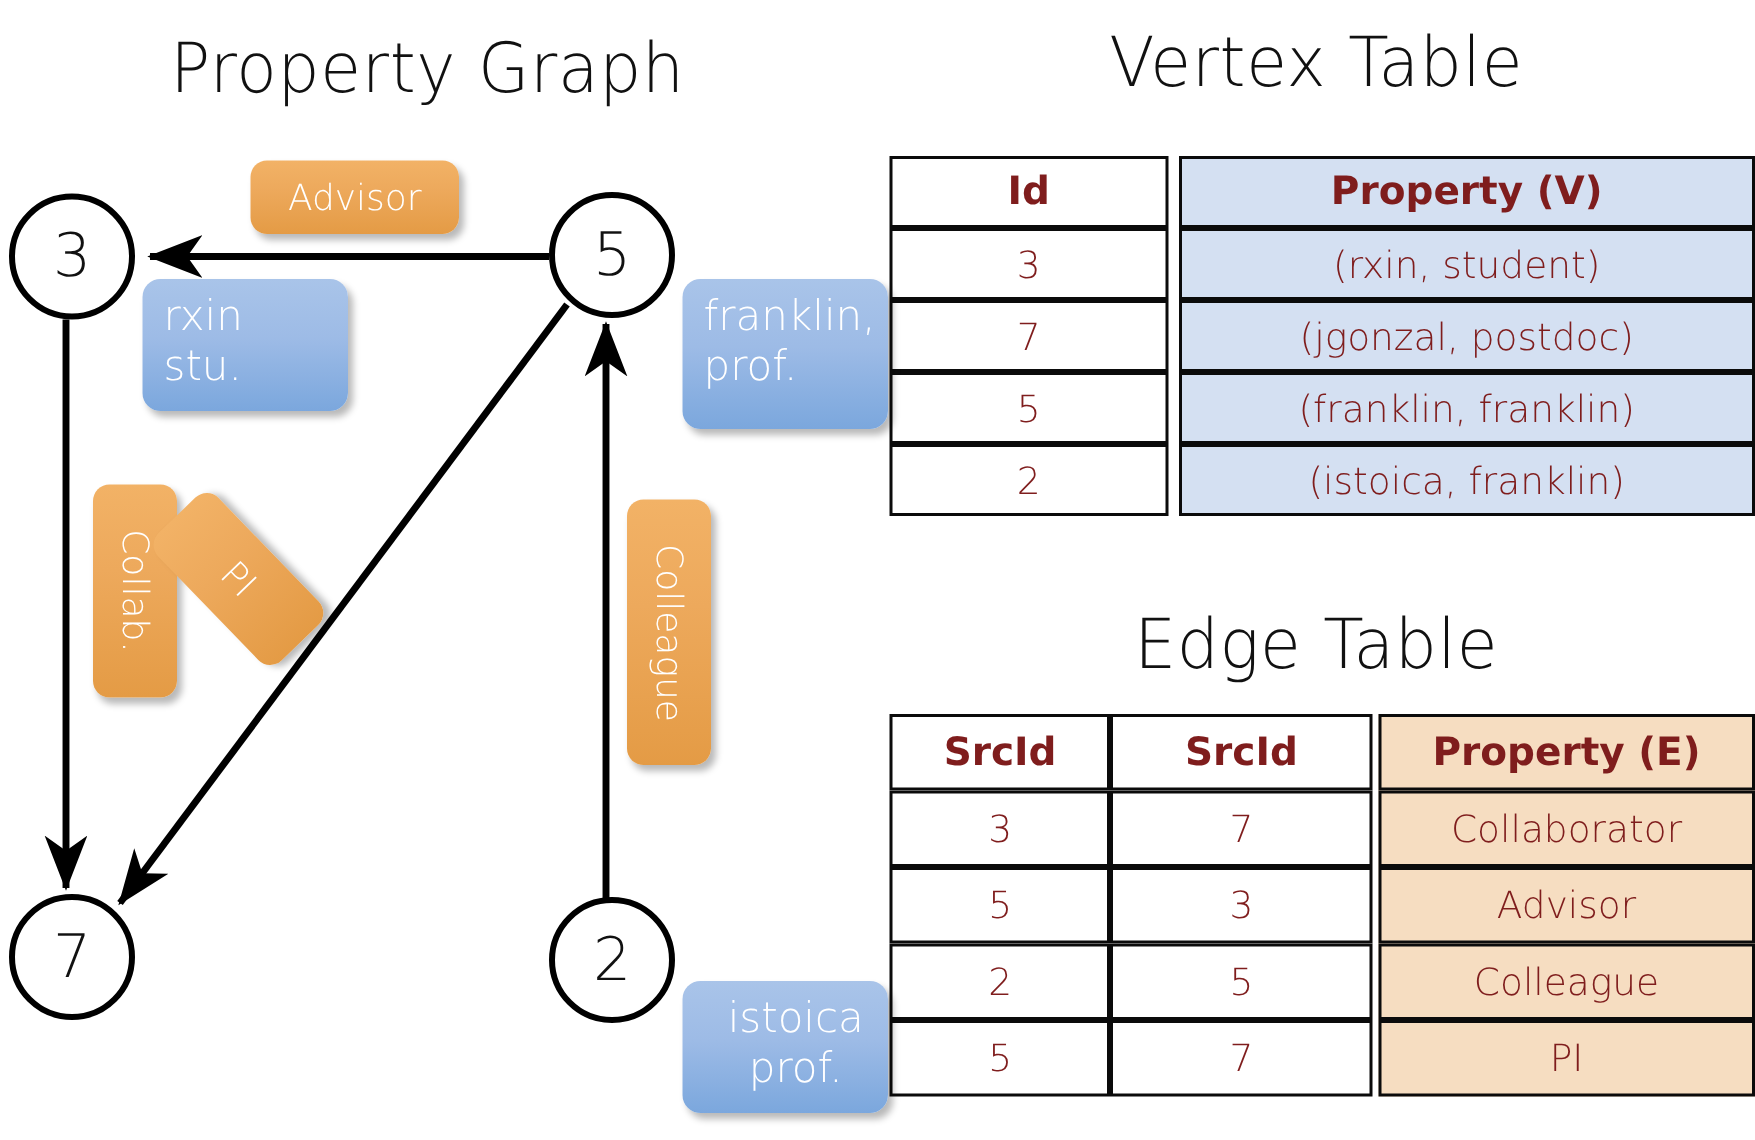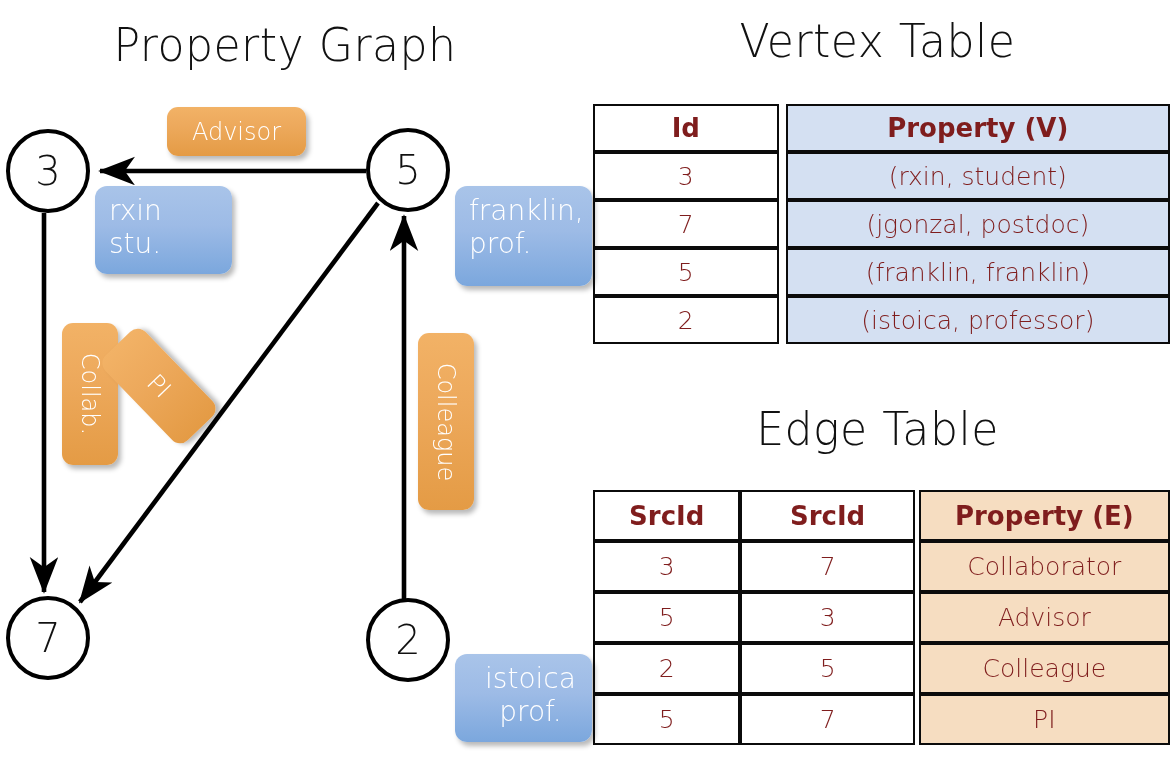--- a/index.html
+++ b/index.html
@@ -102,21 +102,21 @@
   
   #vertex-table{left:593px;top:104px;}
   #vertex-table td.idcol,#vertex-table th.idcol{width:186px;height:48px;}
   #vertex-table td.propcol,#vertex-table th.propcol{
     width:385px;height:48px;background:#d4e0f2;margin-left:16px;
   }
   #vertex-table th.propcol{background:#d4e0f2;}
   #vertex-table .spacer{border:none;background:transparent;width:7px;padding:0;}
 
   
-  #edge-table{left:593px;top:490px;}
+  #edge-table{left:593px;top:476px;}
   #edge-table td.srccol,#edge-table th.srccol{width:148px;height:51px;}
   #edge-table td.dstcol,#edge-table th.dstcol{width:175px;height:51px;}
   #edge-table td.epropcol,#edge-table th.epropcol{
     width:252px;height:51px;background:#f6ddc1;
   }
   #edge-table .spacer{border:none;background:transparent;width:4px;padding:0;}
 </style>
 </head>
 <body>
 
@@ -197,21 +197,21 @@
       <td class="propcol">(jgonzal, postdoc)</td>
     </tr>
     <tr>
       <td class="idcol">5</td>
       <td class="spacer"></td>
       <td class="propcol">(franklin, franklin)</td>
     </tr>
     <tr>
       <td class="idcol">2</td>
       <td class="spacer"></td>
-      <td class="propcol">(istoica, professor)</td>
+      <td class="propcol">(istoica, franklin)</td>
     </tr>
   </tbody>
 </table>
 
 <table class="tbl" id="edge-table">
   <thead>
     <tr>
       <th class="srccol">SrcId</th>
       <th class="dstcol">SrcId</th>
       <td class="spacer"></td>

